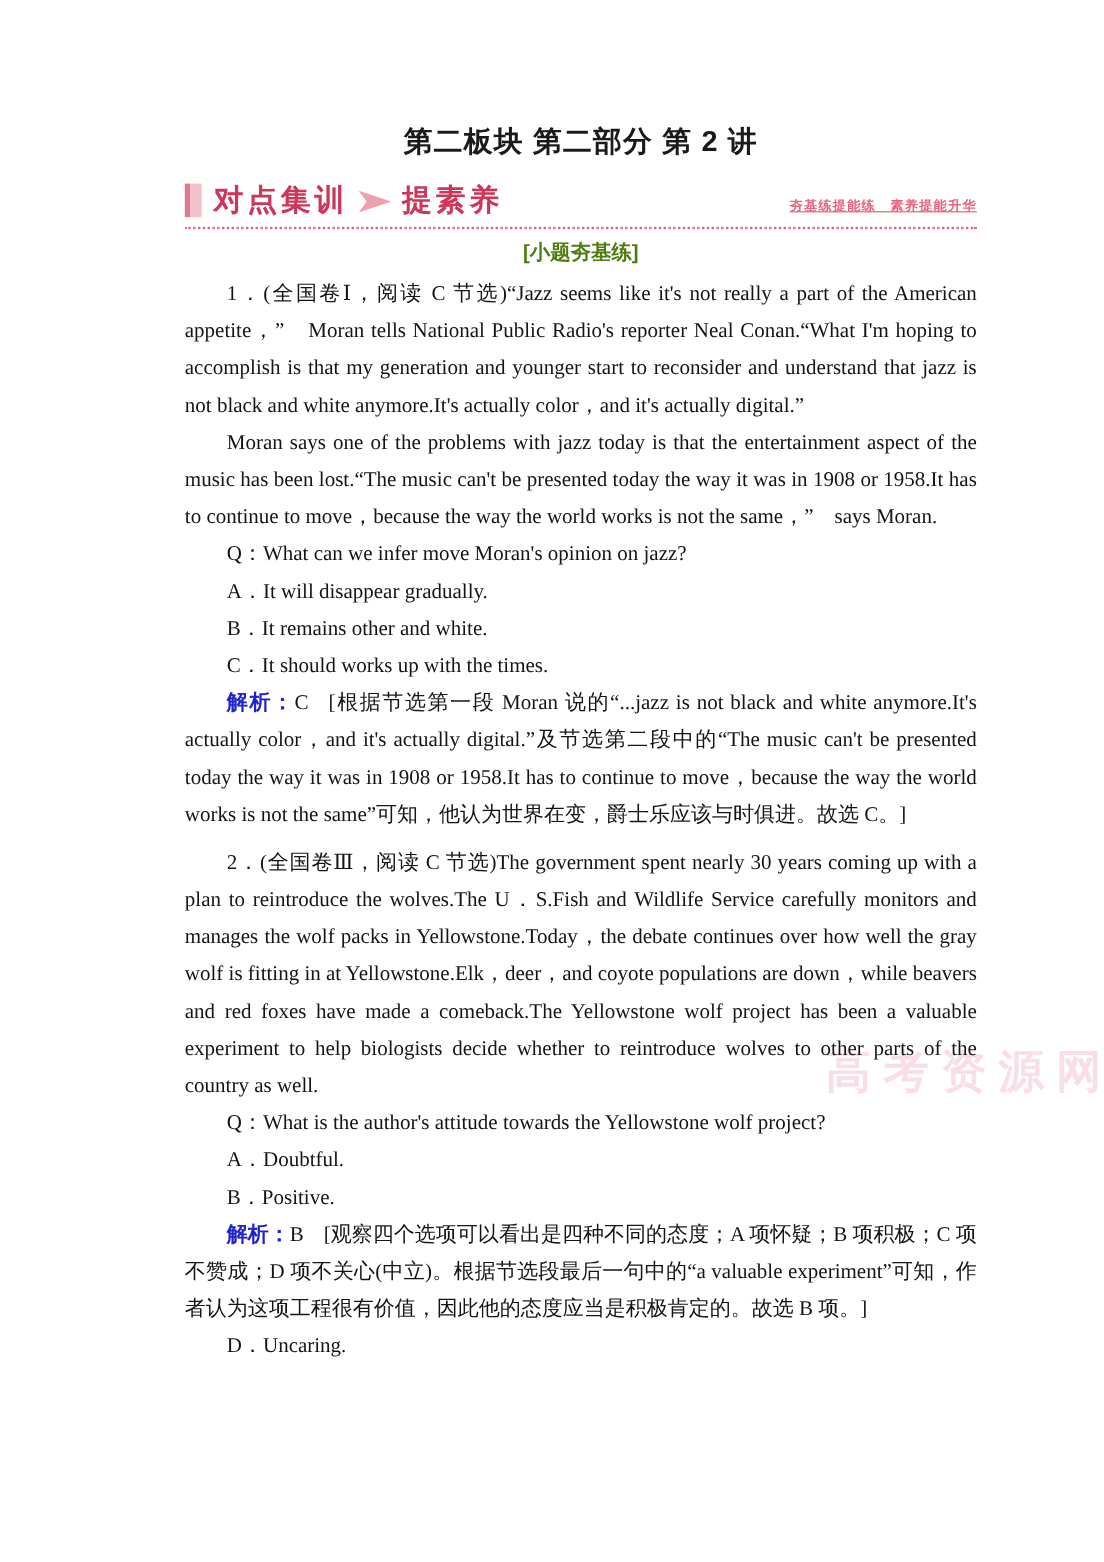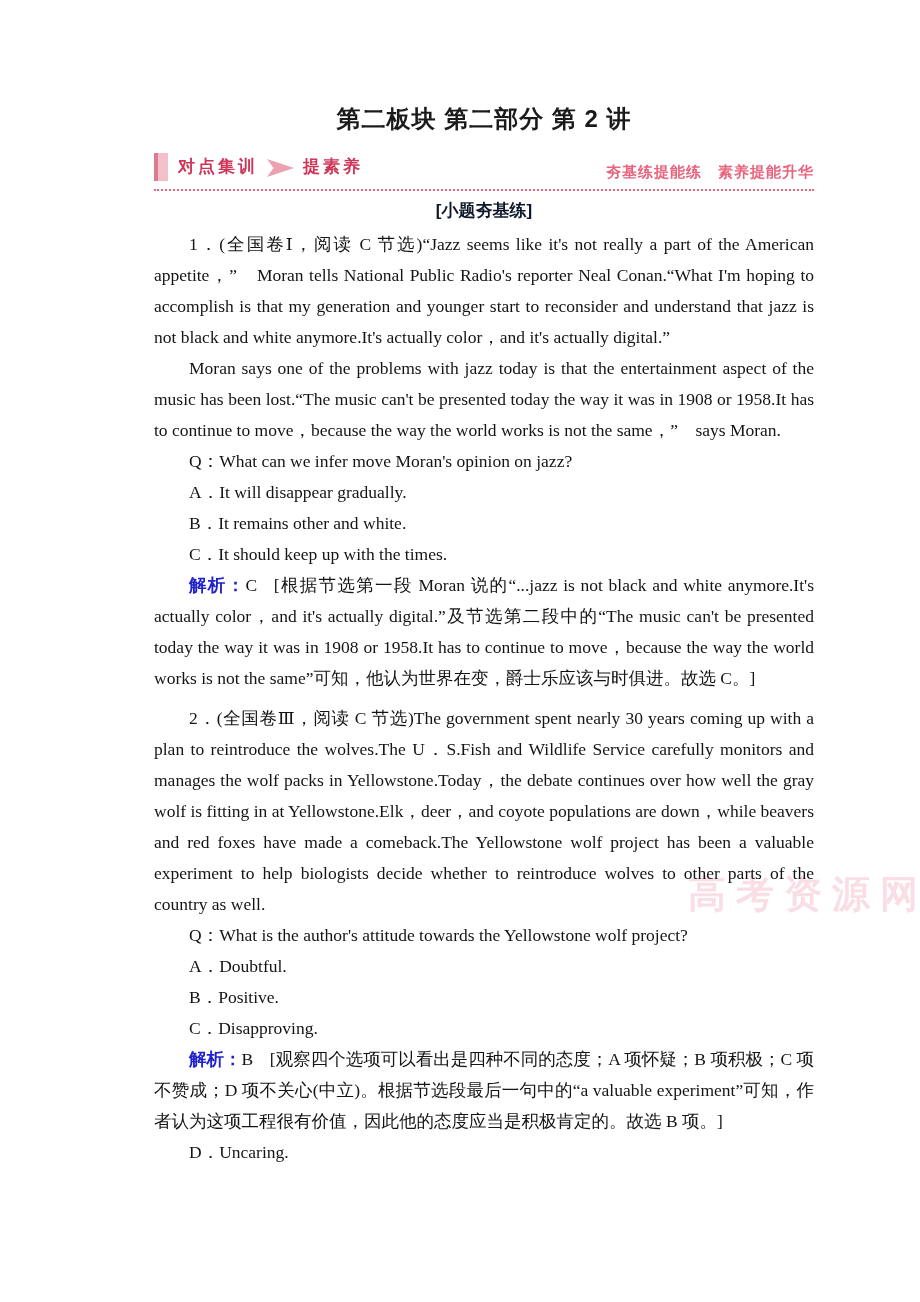--- a/index.html
+++ b/index.html
@@ -41,49 +41,50 @@
   .banner-ornament {
     width: 14px; height: 28px;
     margin-right: 10px;
     background: linear-gradient(to right,
       var(--ornament-stripe, #dd7a90) 0 28%,
       var(--ornament-fill, #f3c0cb) 28% 100%);
   }
   .banner-title, .banner-subtitle {
     font-family: "Liberation Sans", "DejaVu Sans", sans-serif;
     font-weight: bold;
-    font-size: 17px;
+    font-size: 25px;
     letter-spacing: 3px;
     color: var(--accent-crimson, #cf3558);
     line-height: 30px;
   }
   .banner-arrow {
     width: 27px; height: 18px;
     margin: 2px 9px 0 9px;
     background: var(--arrow-pink, #efa0b0);
     clip-path: polygon(0 0, 100% 50%, 0 100%, 24% 50%);
   }
   .banner-tagline {
     margin-left: auto;
     align-self: flex-end;
     font-family: "Liberation Sans", "DejaVu Sans", sans-serif;
     font-weight: 600;
-    font-size: 15px;
+    font-size: 11px;
     line-height: 20px;
     letter-spacing: 1px;
     color: var(--tagline-pink, #e8647e);
+    text-decoration: underline;
   }
   .section-heading {
     margin: 5px 0 3px 0;
     text-align: center;
     font-family: "Liberation Sans", "DejaVu Sans", sans-serif;
     font-weight: 600;
     font-size: 17px;
     line-height: 30px;
-    color: #0f172a;
+    color: #4d7c0f;
   }
   p { margin: 0; text-align: justify; }
   .ind { text-indent: 2em; }
   .qblock-2 { margin-top: 9px; }
   .analysis-label {
     font-family: "Liberation Sans", "DejaVu Sans", sans-serif;
     font-weight: 600;
     color: var(--analysis-blue, #2222cc);
   }
   .analysis-answer { margin-right: 0.95em; }
@@ -132,44 +133,41 @@
     <p class="ind">
       <span>Q：</span><span>What can we infer move Moran's opinion on jazz?</span>
     </p>
     <p class="ind">
       <span>A．</span><span>It will disappear gradually.</span>
     </p>
     <p class="ind">
       <span>B．</span><span>It remains other and white.</span>
     </p>
     <p class="ind">
-      <span>C．</span><span>It should keep up with the times.</span>
+      <span>C．</span><span>It should works up with the times.</span>
     </p>
     <p class="ind">
       <span class="analysis-label">解析：</span><span class="analysis-answer">C</span><span>[根据节选第一段 Moran 说的“...jazz is not black and white anymore.It's actually color，and it's actually digital.”及节选第二段中的“The music can't be presented today the way it was in 1908 or 1958.It has to continue to move，because the way the world works is not the same”可知，他认为世界在变，爵士乐应该与时俱进。故选 C。]</span>
     </p>
   </div>
 
   <div class="qblock qblock-2">
     <p class="ind">
       <span>2．</span><span>(全国卷Ⅲ，阅读 C 节选)</span><span>The government spent nearly 30 years coming up with a plan to reintroduce the wolves.The U．S.Fish and Wildlife Service carefully monitors and manages the wolf packs in Yellowstone.Today，the debate continues over how well the gray wolf is fitting in at Yellowstone.Elk，deer，and coyote populations are down，while beavers and red foxes have made a comeback.The Yellowstone wolf project has been a valuable experiment to help biologists decide whether to reintroduce wolves to other parts of the country as well.</span>
     </p>
     <p class="ind">
       <span>Q：</span><span>What is the author's attitude towards the Yellowstone wolf project?</span>
     </p>
     <p class="ind">
       <span>A．</span><span>Doubtful.</span>
     </p>
     <p class="ind">
       <span>B．</span><span>Positive.</span>
     </p>
     <p class="ind">
-      <span>C．</span><span>Disapproving.</span>
-    </p>
-    <p class="ind">
       <span class="analysis-label">解析：</span><span class="analysis-answer">B</span><span>[观察四个选项可以看出是四种不同的态度；A 项怀疑；B 项积极；C 项不赞成；D 项不关心(中立)。根据节选段最后一句中的“a valuable experiment”可知，作者认为这项工程很有价值，因此他的态度应当是积极肯定的。故选 B 项。]</span>
     </p>
     <p class="ind">
       <span>D．</span><span>Uncaring.</span>
     </p>
   </div>
 
 </div>
 
 </body></html>

